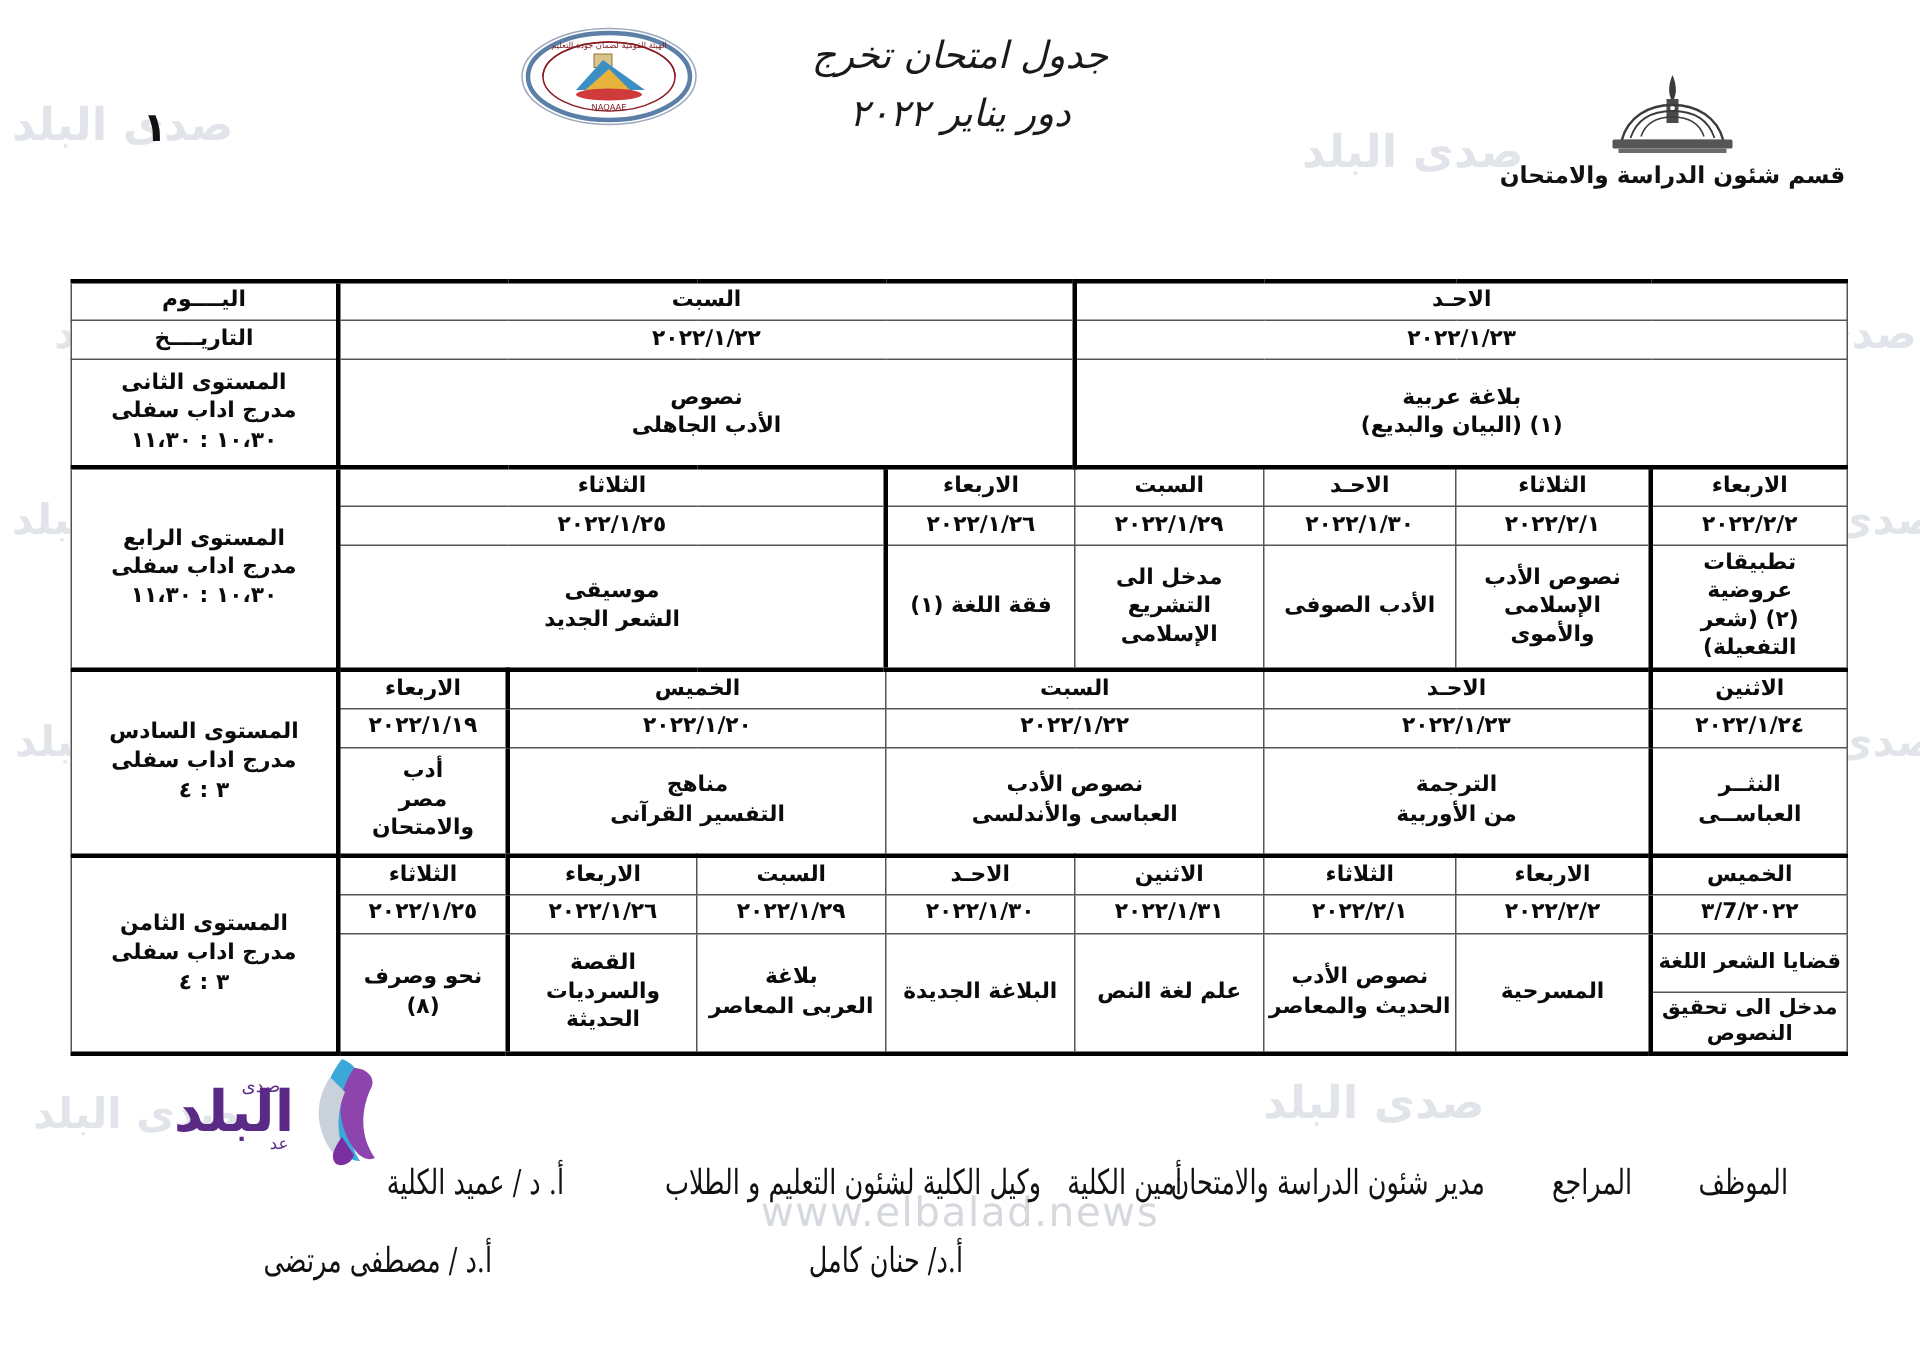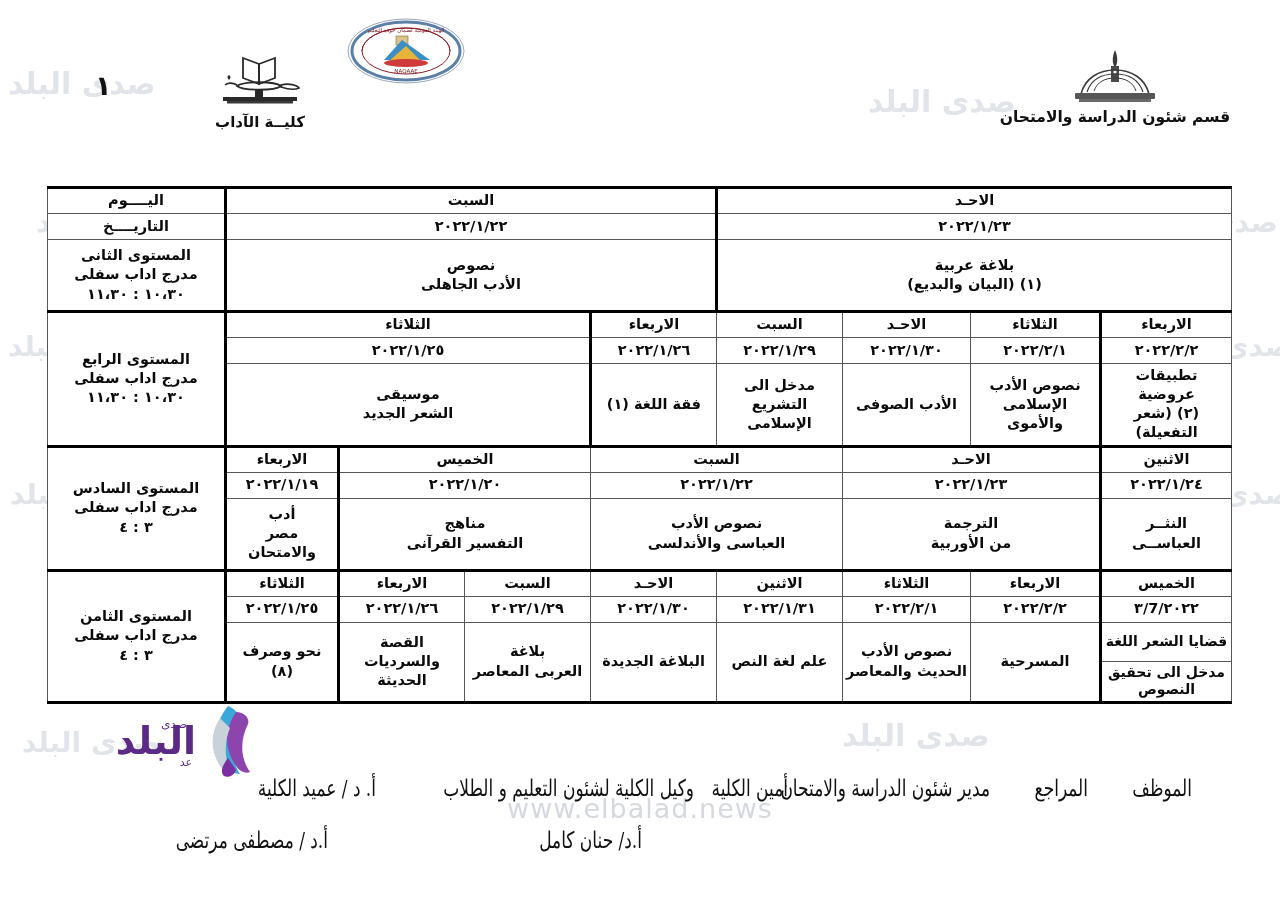--- a/index.html
+++ b/index.html
@@ -204,49 +204,38 @@
         <circle cx="54" cy="24" r="1.6" fill="#fff"></circle>
         <path d="M20 46 C24 30 38 22 54 22 C70 22 84 30 88 46 Z" fill="none" stroke="#3c3c3c" stroke-width="1.6"></path>
         <path d="M26 44 C30 32 40 26 54 26 C68 26 78 32 82 44" fill="none" stroke="#3c3c3c" stroke-width="1.2"></path>
         <path d="M33 43 C36 34 44 30 54 30 C64 30 72 34 75 43" fill="none" stroke="#3c3c3c" stroke-width="1"></path>
         <rect x="14" y="45" width="80" height="6" rx="1" fill="#565656"></rect>
         <rect x="18" y="51" width="72" height="3" fill="#6a6a6a"></rect>
       </svg>
       <div class="cap">قسم شئون الدراسة والامتحان</div>
     </div>
 
-    <div class="hdr-left">
-      <svg width="94" height="60" viewBox="0 0 94 60" style="display:block;margin:0 auto;">
-        <path d="M30 8 L46 14 L46 34 L30 28 Z" fill="none" stroke="#2a2a2a" stroke-width="1.8"></path>
-        <path d="M62 8 L46 14 L46 34 L62 28 Z" fill="none" stroke="#2a2a2a" stroke-width="1.8"></path>
-        <line x1="46" y1="14" x2="46" y2="34" stroke="#2a2a2a" stroke-width="1.6"></line>
-        <path d="M24 36 C30 31 62 31 68 36 C62 41 30 41 24 36 Z" fill="none" stroke="#2a2a2a" stroke-width="1.8"></path>
-        <path d="M68 35 C76 33 84 35 86 38 C82 40 74 39 68 37 Z" fill="none" stroke="#2a2a2a" stroke-width="1.6"></path>
-        <path d="M24 35 C19 32 14 33 12 35" fill="none" stroke="#2a2a2a" stroke-width="1.6"></path>
-        <path d="M16 30 C14 28 14 26 16 25 C18 26 18 28 16 30 Z" fill="#2a2a2a"></path>
-        <rect x="42" y="40" width="8" height="7" fill="#2a2a2a"></rect>
-        <rect x="10" y="47" width="74" height="4" fill="#2a2a2a"></rect>
-        <rect x="14" y="51" width="66" height="2.5" fill="#3a3a3a"></rect>
-      </svg>
-      <div class="cap">كليــة الآداب</div>
-    </div>
 
     <svg class="nqaae-logo" viewBox="0 0 124 70">
       <ellipse cx="62" cy="35" rx="58" ry="32" fill="#ffffff" stroke="#9aa7bd" stroke-width="1"></ellipse>
       <ellipse cx="62" cy="35" rx="54" ry="29" fill="none" stroke="#5b7fa6" stroke-width="3"></ellipse>
       <ellipse cx="62" cy="35" rx="44" ry="23" fill="#ffffff" stroke="#8b1c24" stroke-width="1"></ellipse>
       <path d="M18 35 A44 23 0 0 1 106 35" fill="none" stroke="#8b1c24" stroke-width="1"></path>
       <text x="62" y="16" font-size="5.5" fill="#7a1b22" text-anchor="middle" font-family="DejaVu Sans, sans-serif">الهيئة القومية لضمان جودة التعليم</text>
       <rect x="52" y="20" width="12" height="9" fill="#d8c48a" stroke="#8b6a2a" stroke-width=".6"></rect>
       <path d="M40 44 L58 24 L72 34 L86 44 Z" fill="#3b8fc4"></path>
       <path d="M44 46 L62 30 L78 46 Z" fill="#e8b33a"></path>
       <ellipse cx="62" cy="47" rx="22" ry="4" fill="#cf3b3b"></ellipse>
       <text x="62" y="57" font-size="5.5" fill="#7a1b22" text-anchor="middle" font-family="DejaVu Sans, sans-serif">NAQAAE</text>
     </svg>
 
+    <div class="hdr-center">
+      <div class="lineA">جدول امتحان تخرج</div>
+      <div class="lineB">دور يناير ٢٠٢٢</div>
+    </div>
   </div>
 
 
   <table class="sched">
     <colgroup>
       <col style="width:131px">
         <col style="width:130px">
         <col style="width:128px">
         <col style="width:126px">
       <col style="width:126px">

